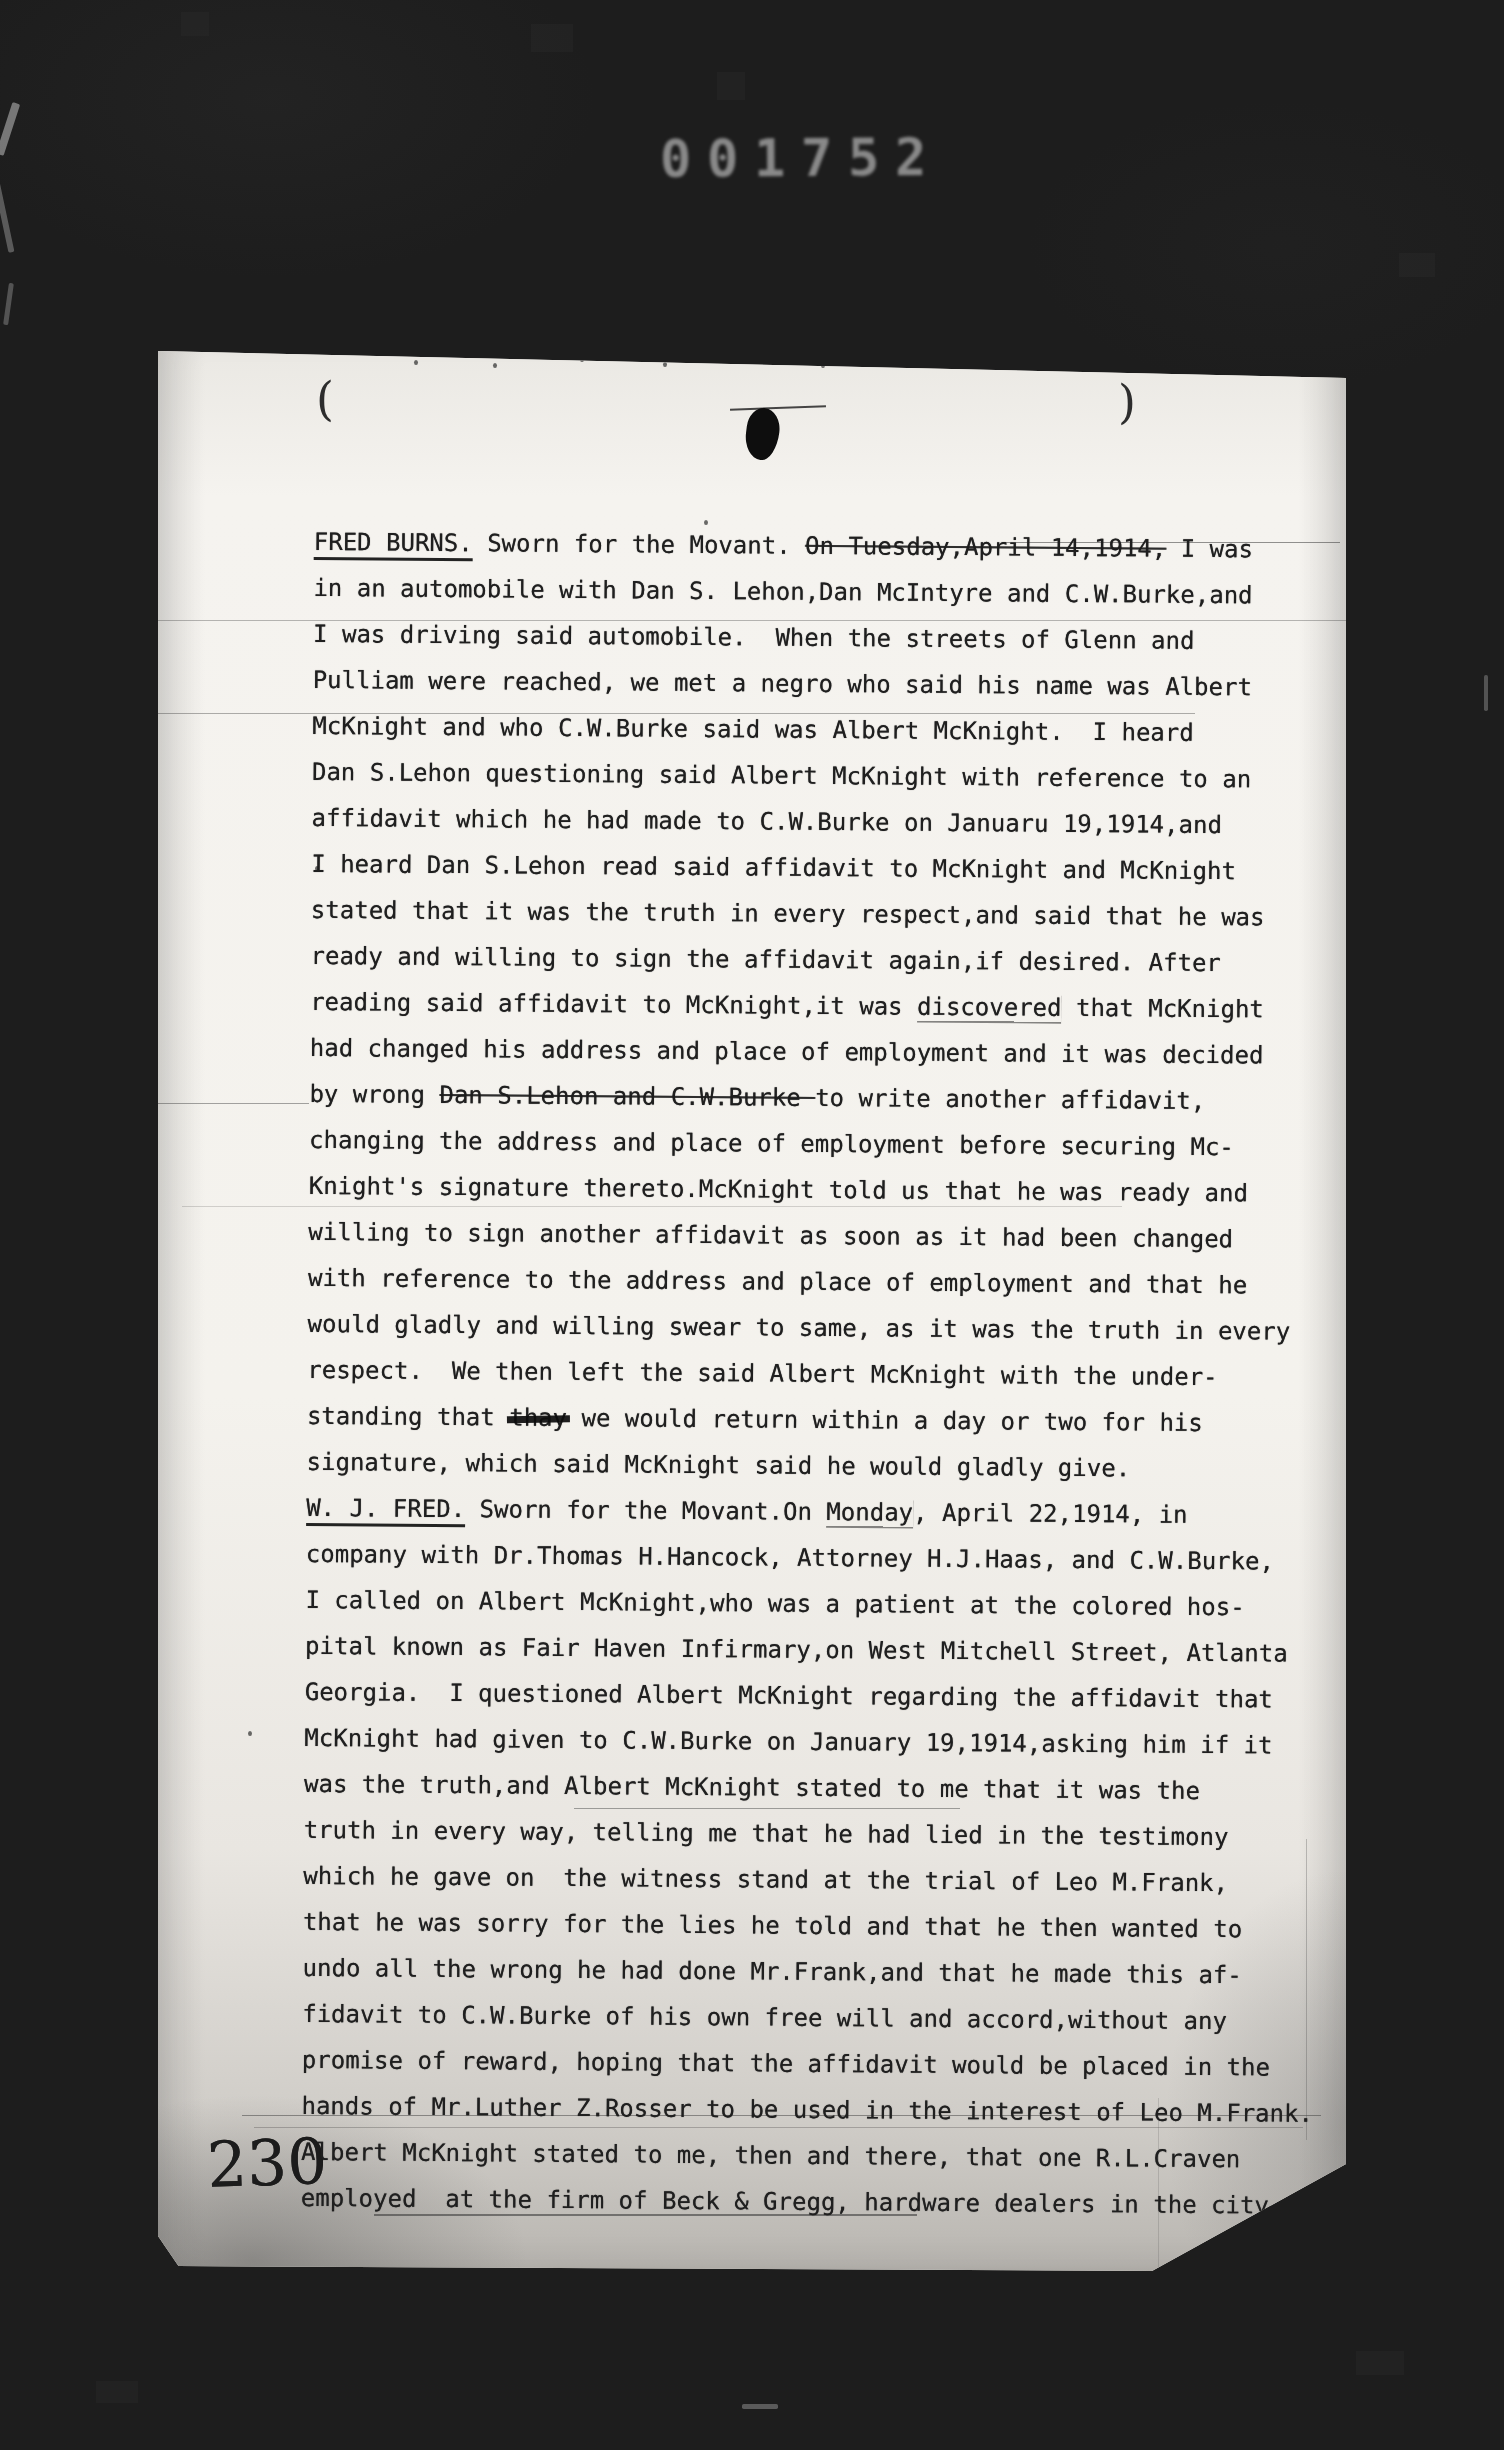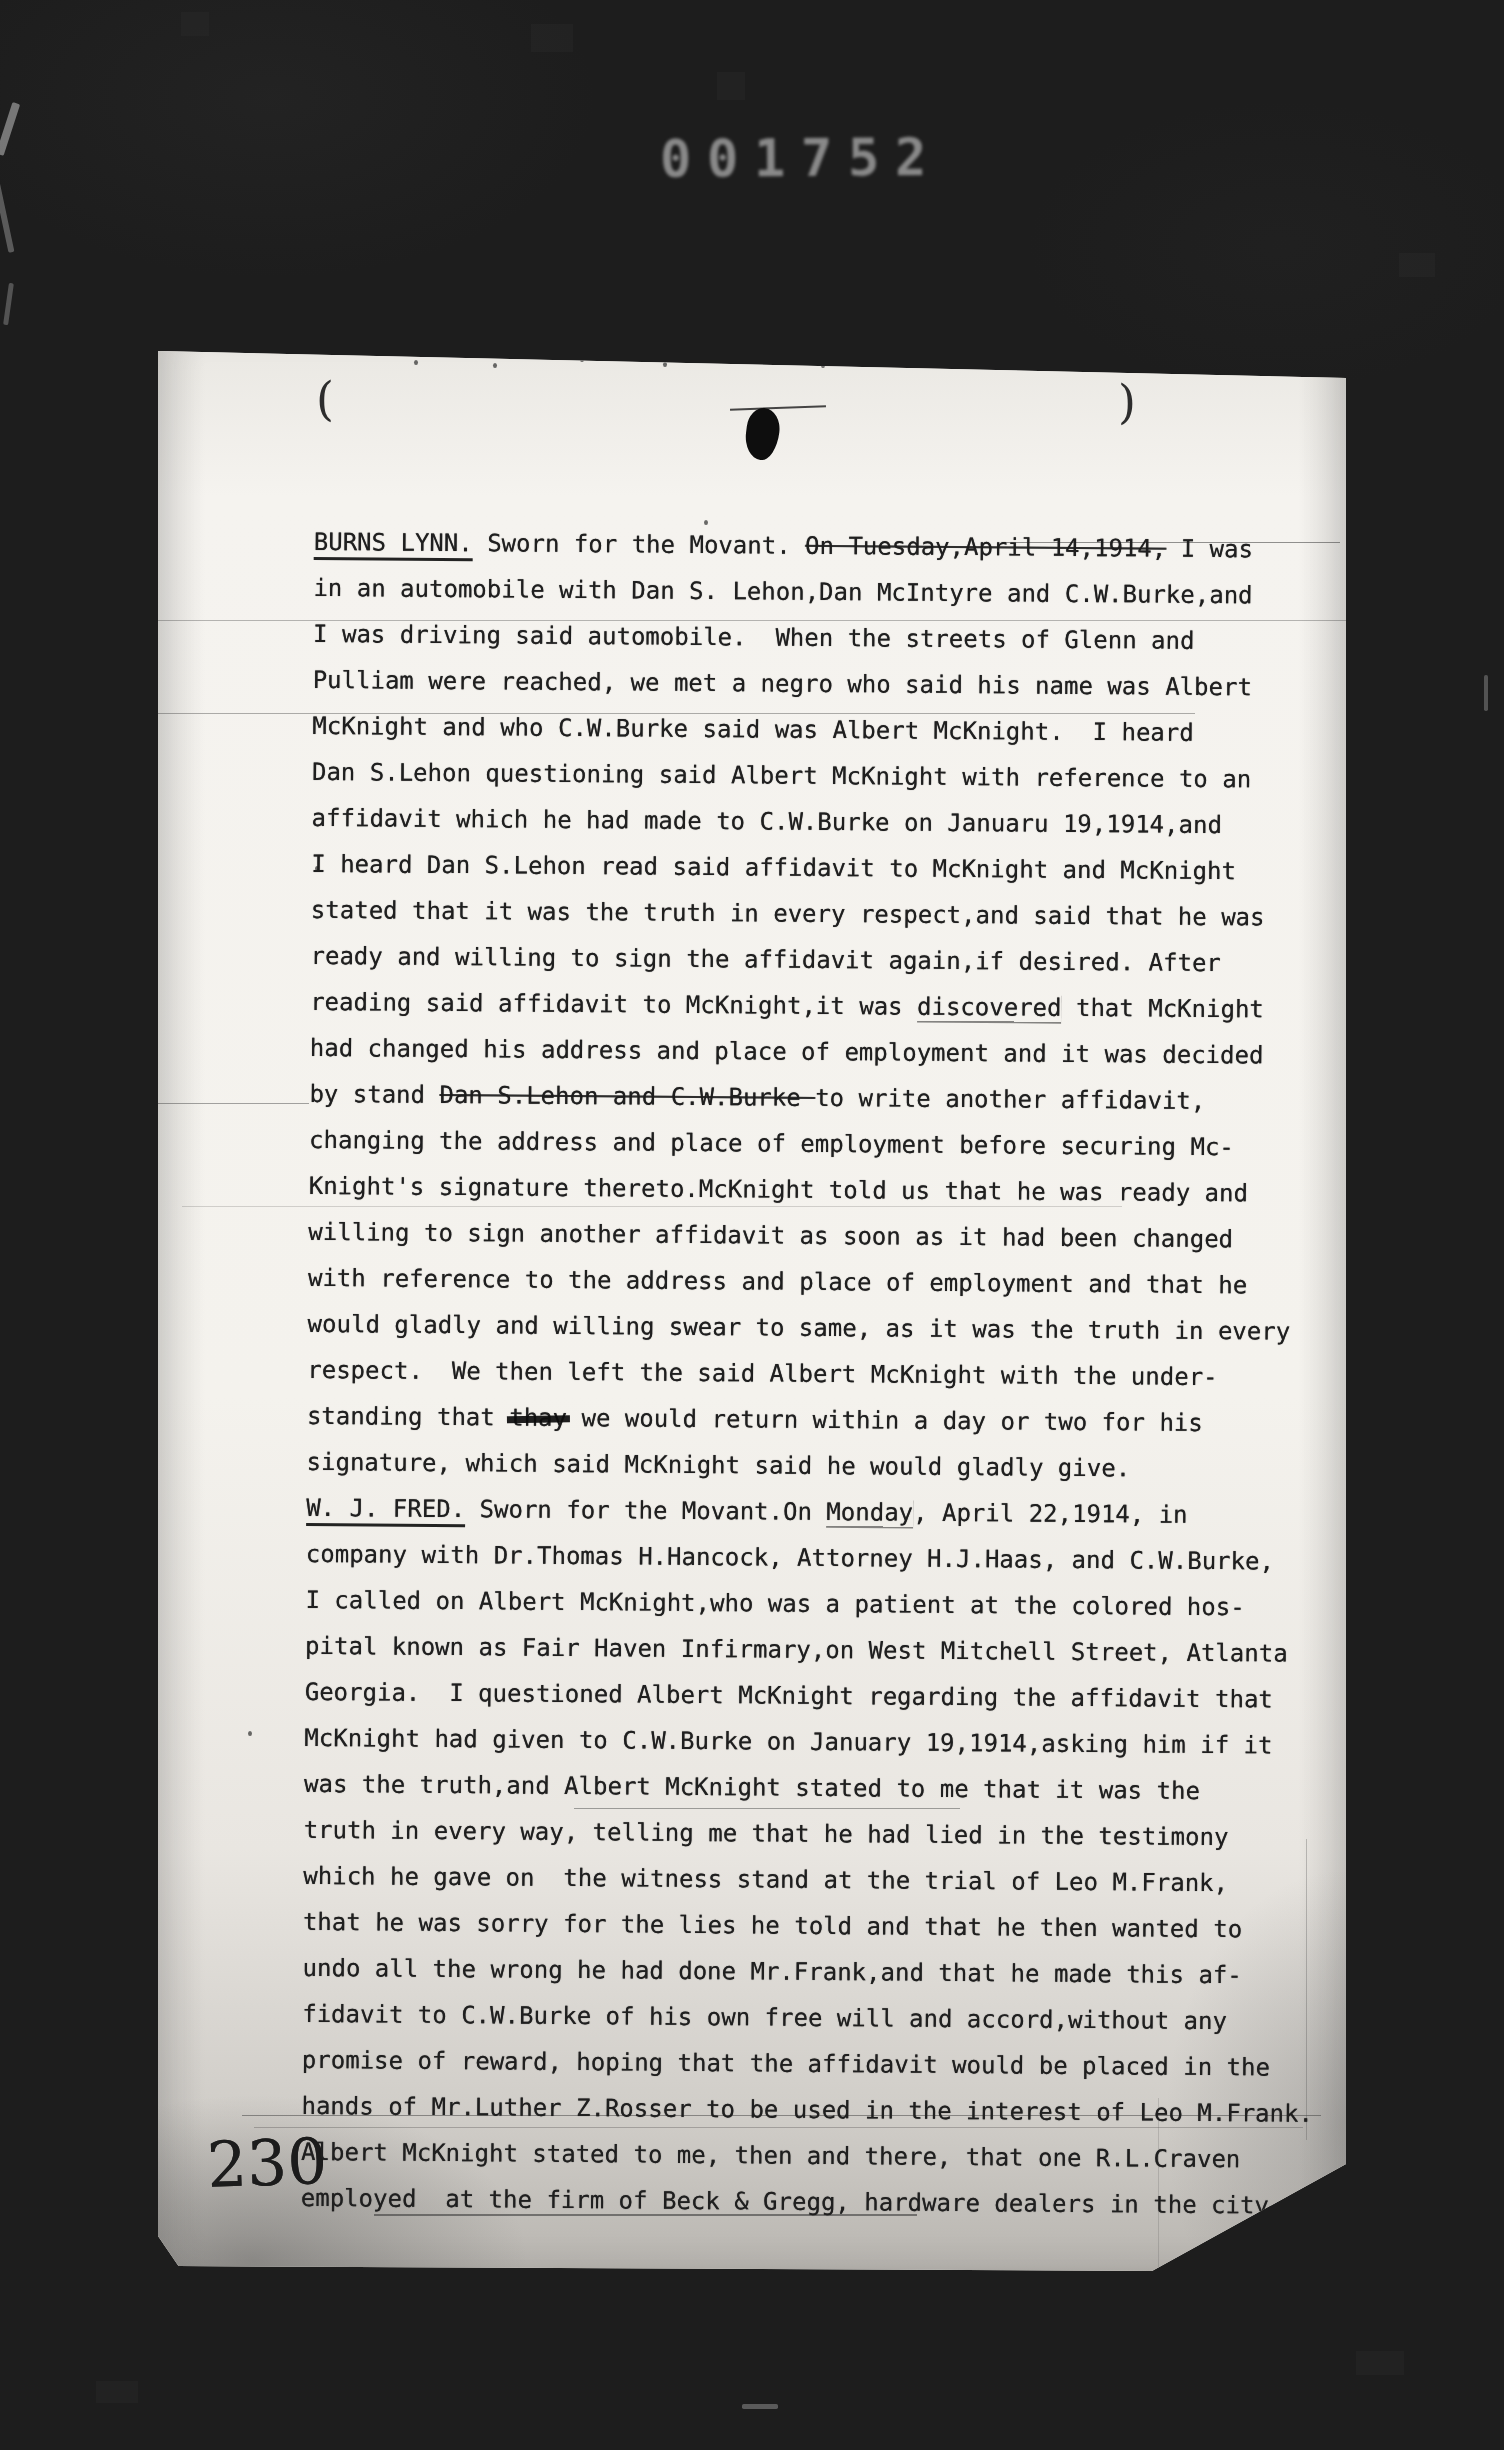--- a/index.html
+++ b/index.html
@@ -125,33 +125,33 @@
     <div class="dot" style="left:584px;top:39px;"></div>
     <div class="dot" style="left:663px;top:43px;"></div>
     <div class="dot" style="left:743px;top:36px;"></div>
     <div class="dot" style="left:546px;top:200px;"></div>
     <div class="dot" style="left:157px;top:546px;"></div>
     <div class="dot" style="left:90px;top:1411px;"></div>
 
     <div class="page-number">230</div>
 
     <div class="text-block">
-        <div class="tline"><span class="u-heavy">BURNS LYNN.</span><span> Sworn for the Movant. </span><span class="s-light">On Tuesday,April 14,1914,</span><span> I was</span></div>
+        <div class="tline"><span class="u-heavy">FRED BURNS.</span><span> Sworn for the Movant. </span><span class="s-light">On Tuesday,April 14,1914,</span><span> I was</span></div>
         <div class="tline"><span>in an automobile with Dan S. Lehon,Dan McIntyre and C.W.Burke,and</span></div>
         <div class="tline"><span>I was driving said automobile.  When the streets of Glenn and</span></div>
         <div class="tline"><span>Pulliam were reached, we met a negro who said his name was Albert</span></div>
         <div class="tline"><span>McKnight and who C.W.Burke said was Albert McKnight.  I heard</span></div>
         <div class="tline"><span>Dan S.Lehon questioning said Albert McKnight with reference to an</span></div>
         <div class="tline"><span>affidavit which he had made to C.W.Burke on Januaru 19,1914,and</span></div>
         <div class="tline"><span>I heard Dan S.Lehon read said affidavit to McKnight and McKnight</span></div>
         <div class="tline"><span>stated that it was the truth in every respect,and said that he was</span></div>
         <div class="tline"><span>ready and willing to sign the affidavit again,if desired. After</span></div>
         <div class="tline"><span>reading said affidavit to McKnight,it was </span><span class="u-light">discovered</span><span> that McKnight</span></div>
         <div class="tline"><span>had changed his address and place of employment and it was decided</span></div>
-        <div class="tline"><span>by stand </span><span class="s-light">Dan S.Lehon and C.W.Burke </span><span>to write another affidavit,</span></div>
+        <div class="tline"><span>by wrong </span><span class="s-light">Dan S.Lehon and C.W.Burke </span><span>to write another affidavit,</span></div>
         <div class="tline"><span>changing the address and place of employment before securing Mc-</span></div>
         <div class="tline"><span>Knight's signature thereto.McKnight told us that he was ready and</span></div>
         <div class="tline"><span>willing to sign another affidavit as soon as it had been changed</span></div>
         <div class="tline"><span>with reference to the address and place of employment and that he</span></div>
         <div class="tline"><span>would gladly and willing swear to same, as it was the truth in every</span></div>
         <div class="tline"><span>respect.  We then left the said Albert McKnight with the under-</span></div>
         <div class="tline"><span>standing that </span><span class="s-heavy">thay</span><span> we would return within a day or two for his</span></div>
         <div class="tline"><span>signature, which said McKnight said he would gladly give.</span></div>
         <div class="tline"><span class="u-heavy">W. J. FRED.</span><span> Sworn for the Movant.On </span><span class="u-light">Monday</span><span>, April 22,1914, in</span></div>
         <div class="tline"><span>company with Dr.Thomas H.Hancock, Attorney H.J.Haas, and C.W.Burke,</span></div>

